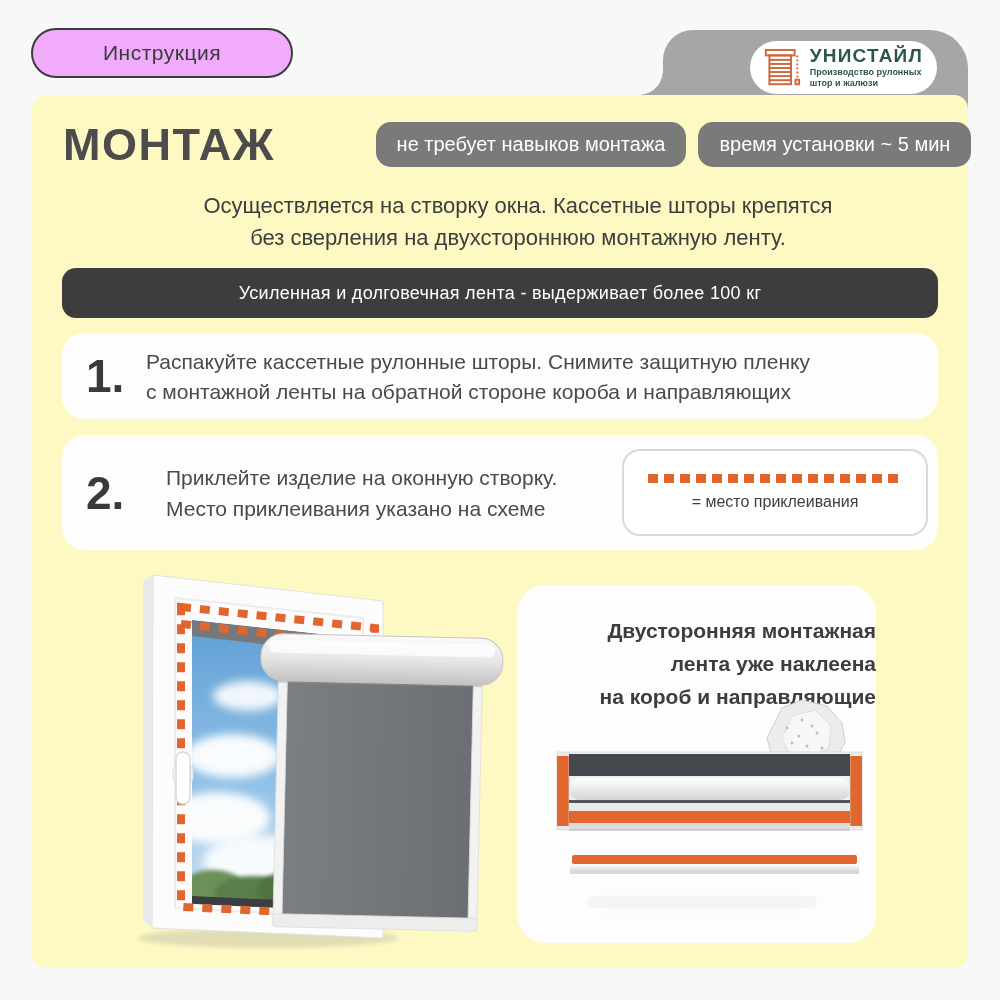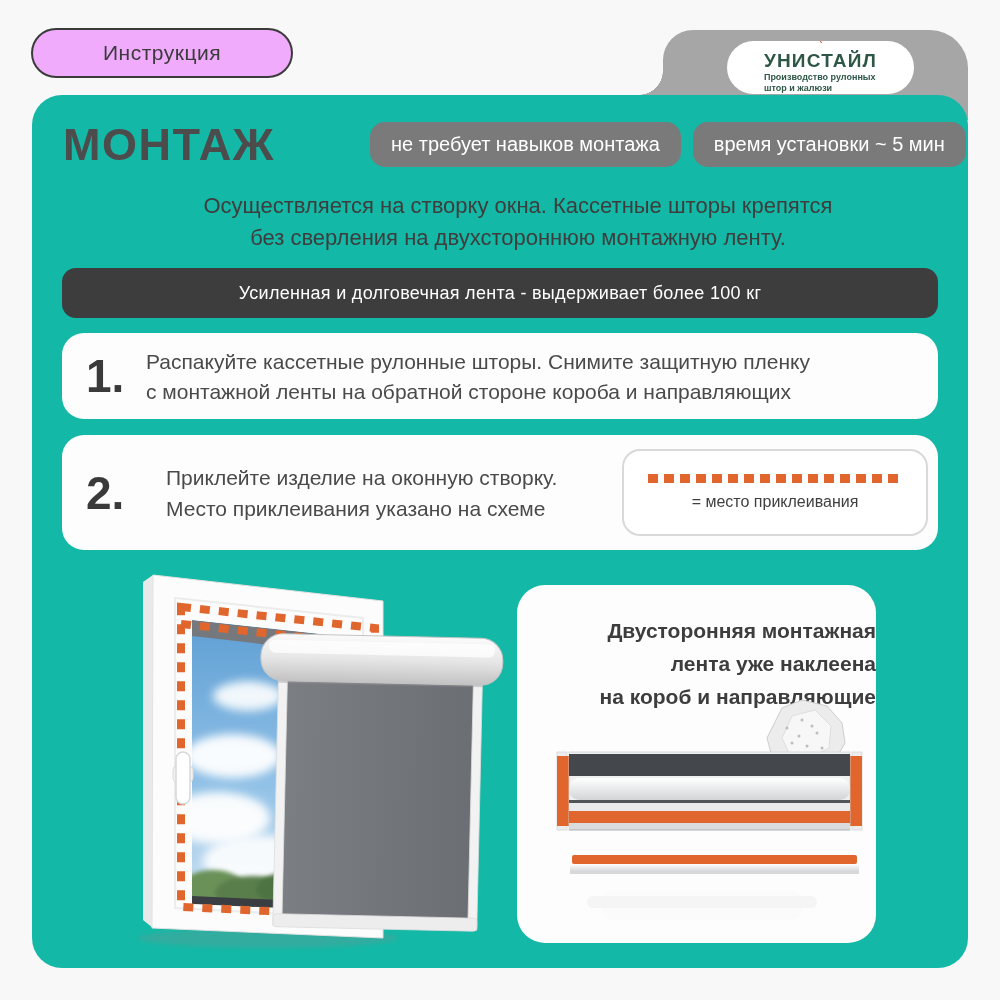--- a/index.html
+++ b/index.html
@@ -13,35 +13,35 @@
     background:#f0abfc; border:2.5px solid #3b3b3b; border-radius:26px;
     display:flex; align-items:center; justify-content:center;
     font-size:21px; color:#3b3b3b; letter-spacing:.5px;
   }
 
   
   .logo-tab { position:absolute; left:663px; top:30px; width:305px; height:90px;
     background:#a6a6a6; border-radius:30px 38px 0 0; }
   .tab-fillet { position:absolute; left:639px; top:71px; width:24px; height:24px;
     background:radial-gradient(circle at 0 0, rgba(0,0,0,0) 23.5px, #a6a6a6 24px); }
-  .logo-pill { position:absolute; left:727px; top:41px; width:187px; height:53px;
-    background:#ffffff; border-radius:27px; display:flex; align-items:center; gap:8px; padding:0 14px;flex-direction:column; }
+  .logo-pill { position:absolute; left:750px; top:41px; width:187px; height:53px;
+    background:#ffffff; border-radius:27px; display:flex; align-items:center; gap:8px; padding:0 14px; }
   .logo-text { display:flex; flex-direction:column; line-height:1; }
   .logo-name { font-size:19px; font-weight:700; color:#2e5747; letter-spacing:1.2px; }
   .logo-sub { font-size:9px; font-weight:700; color:#2e5747; line-height:1.2; margin-top:2px; }
 
   
   .main-card { position:absolute; left:32px; top:95px; width:936px; height:873px;
-    background:#14b8a6; border-radius:30px; }
+    background:#fef9c3; border-radius:14px; }
 
   .title { position:absolute; left:31px; top:24px; font-size:45px; font-weight:800;
     color:#4c4c4c; letter-spacing:1.5px; }
 
-  .badges { position:absolute; left:338px; top:27px; width:561px;
-    display:flex; gap:12px; justify-content:space-between; }
+  .badges { position:absolute; left:361px; top:27px; width:561px;
+    display:flex; gap:12px; justify-content:center; }
   .badge { background:#7a7a7a; color:#ffffff; font-size:20px; height:45px;
     display:flex; align-items:center; padding:0 21px; border-radius:15px; white-space:nowrap; }
 
   .intro { position:absolute; left:0; top:95px; width:100%; text-align:center;
     font-size:22px; line-height:32px; color:#3d3d3d;padding-left:36px; }
 
   .banner { position:absolute; left:30px; top:173px; width:876px; height:50px;
     background:#3d3d3d; border-radius:14px; color:#ffffff; font-size:18px;
     display:flex; align-items:center; justify-content:center; letter-spacing:.3px; }
 

